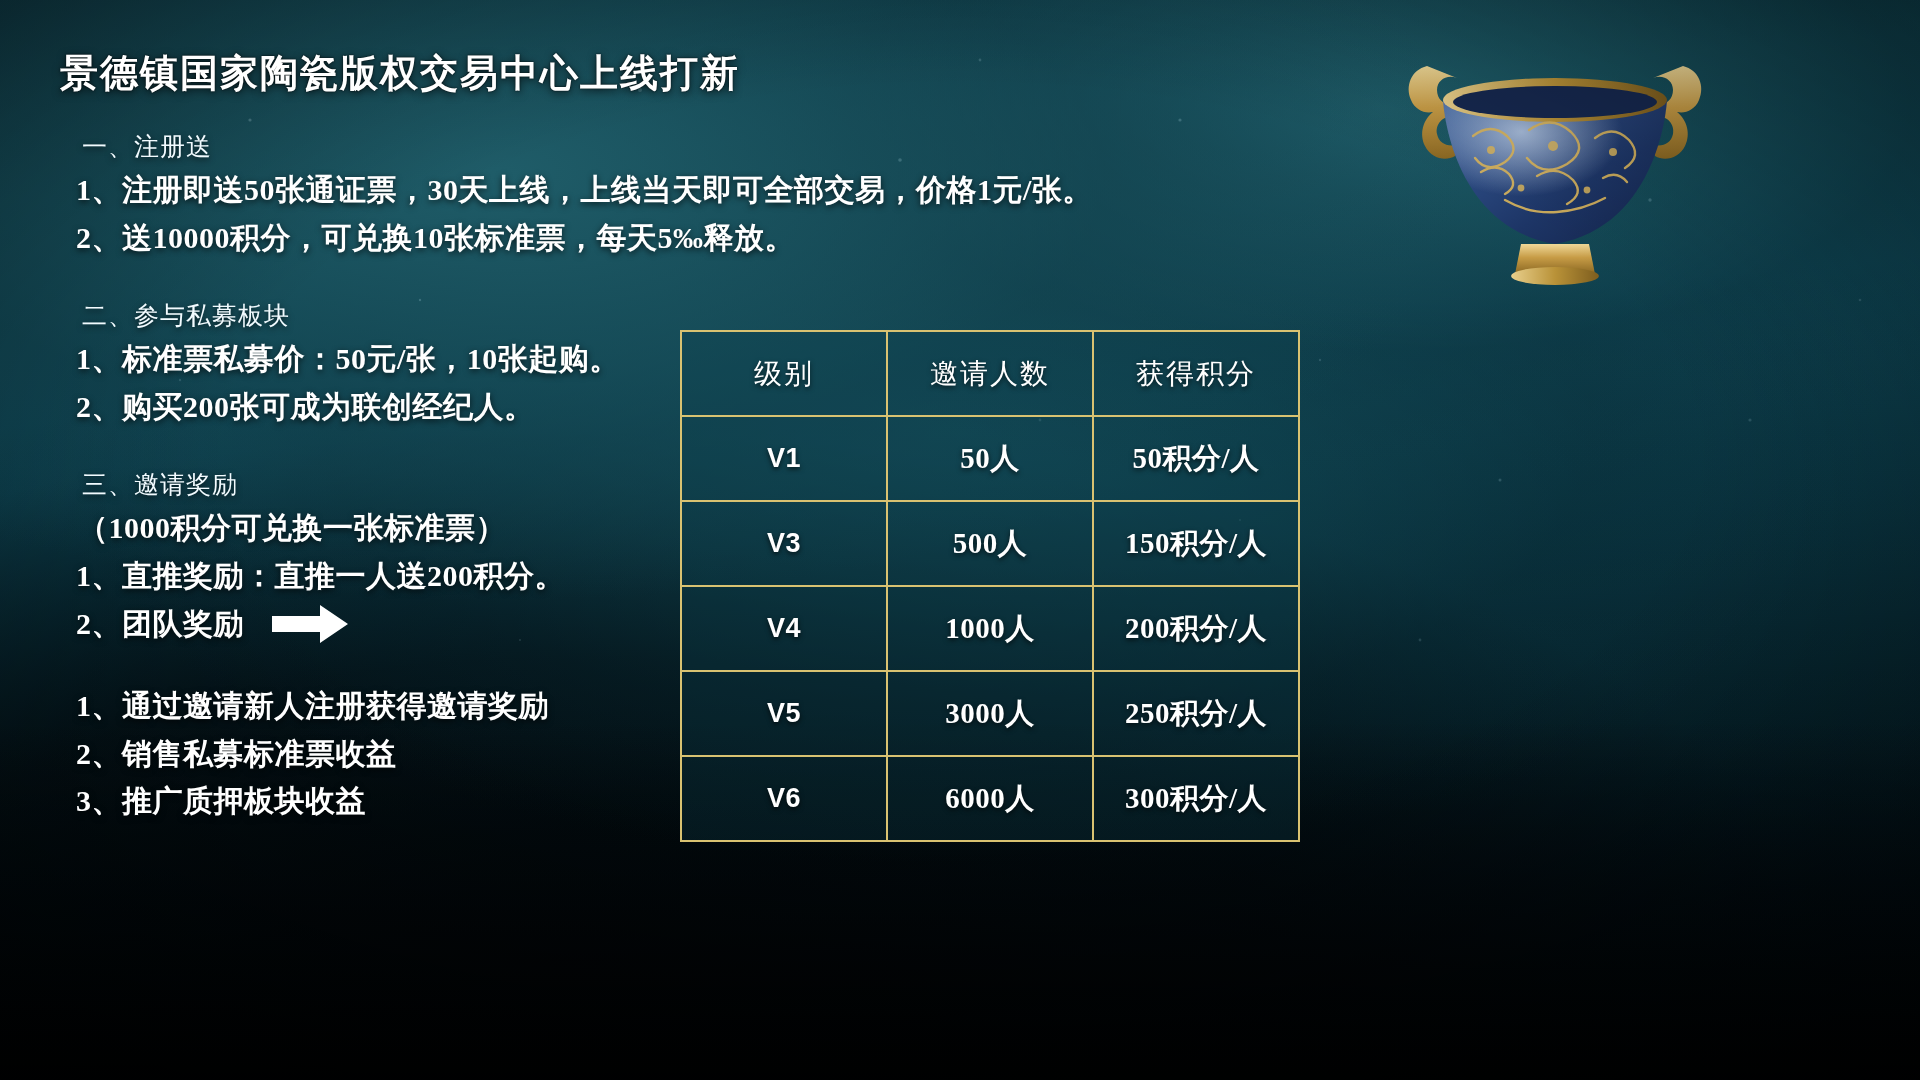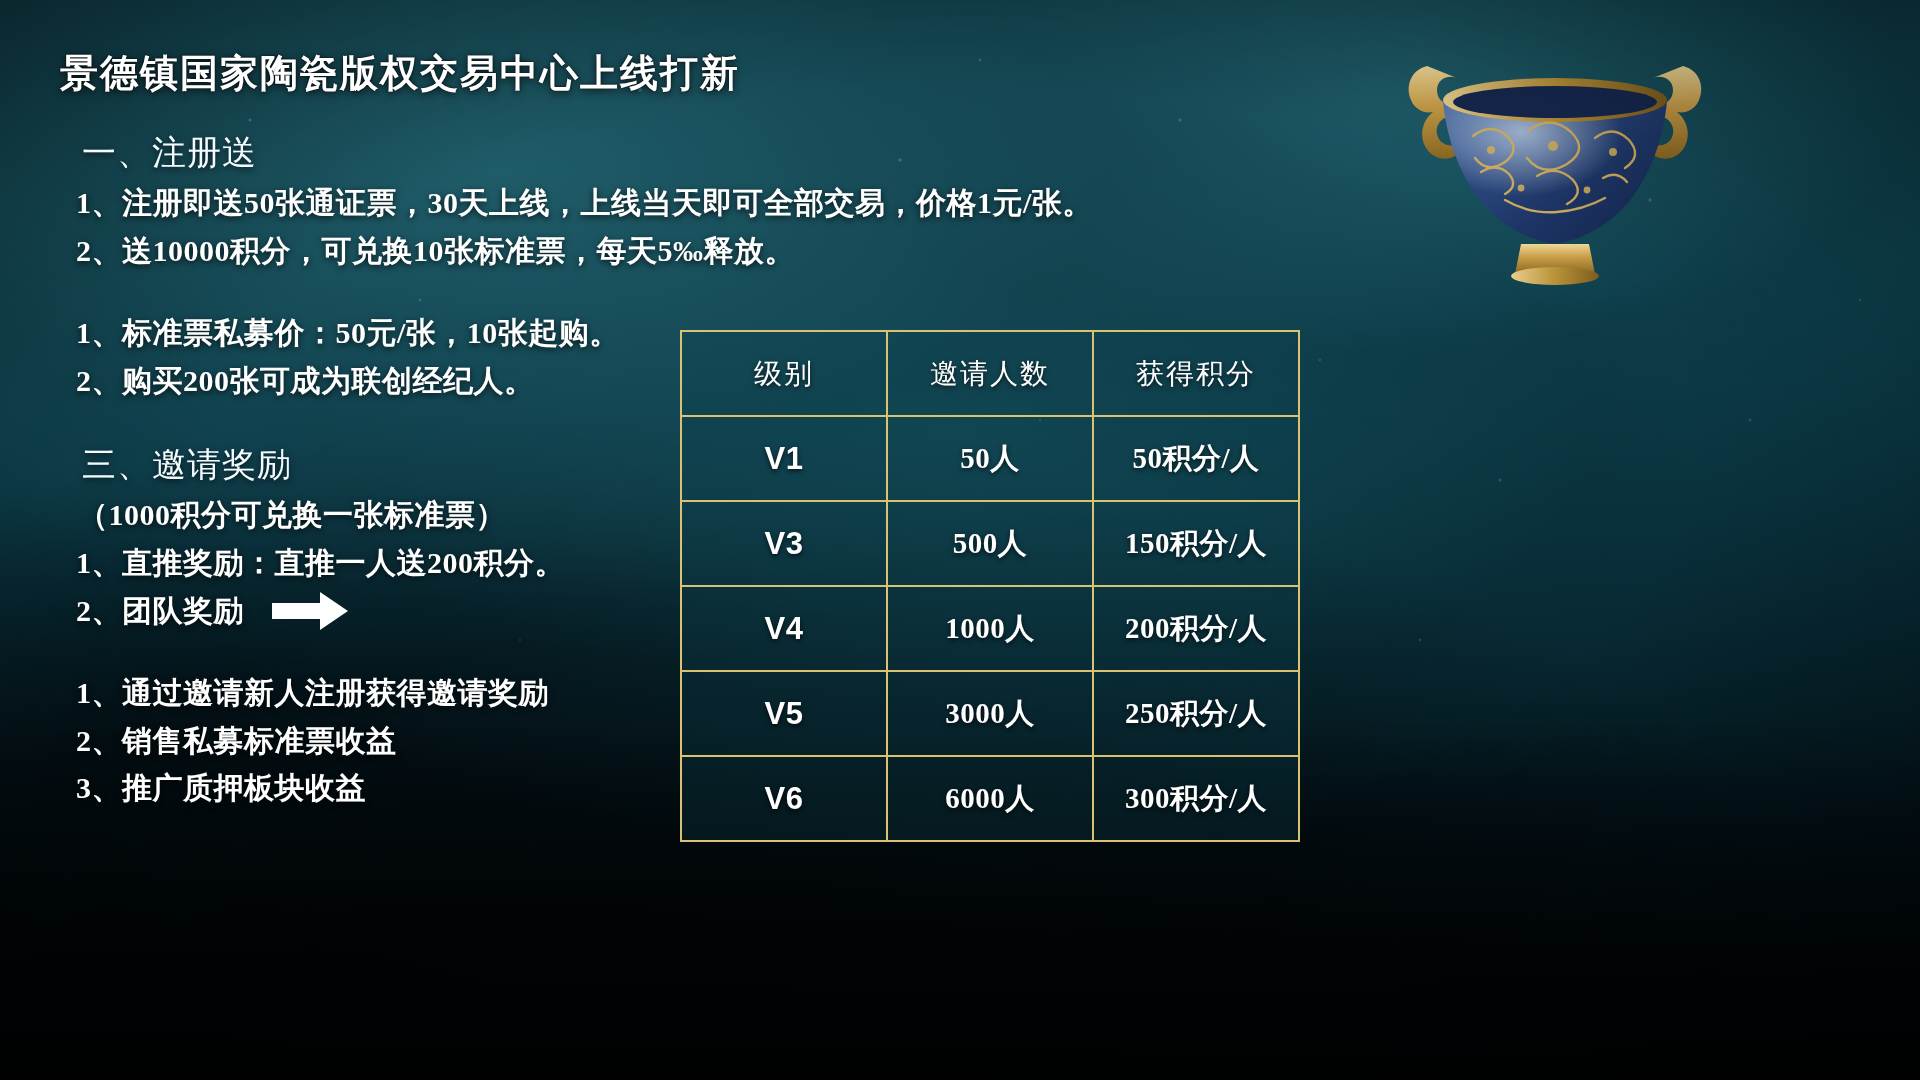--- a/index.html
+++ b/index.html
@@ -45,21 +45,21 @@
     letter-spacing:2px;
     color:#ffffff;
     text-shadow:0 2px 8px rgba(0,0,0,0.75), 0 0 2px rgba(0,0,0,0.9);
     white-space:nowrap;
   }
 
   
   #left { position:absolute; left:60px; top:130px; width:1060px; }
   .sec { margin-bottom:10px; }
   .sec-head {
-    font-size:34px;
+    font-size:25px;
     color:#f2fbff;
     margin:0 0 6px 22px;
     letter-spacing:1px;
     text-shadow:0 2px 6px rgba(0,0,0,0.7);
     white-space:nowrap;
   }
   .sec-item {
     font-size:30px;
     font-weight:bold;
     color:#ffffff;
@@ -103,21 +103,21 @@
   #reward-table th {
     font-size:28px;
     font-weight:normal;
     letter-spacing:2px;
   }
   #reward-table td {
     font-size:29px;
     font-weight:bold;
     letter-spacing:0.5px;
   }
-  #reward-table td.lvl { font-family:"Liberation Sans", sans-serif; font-size:31px; }
+  #reward-table td.lvl { font-family:"Liberation Sans", sans-serif; font-size:27px; }
 
   
   #bowl { position:absolute; left:1355px; top:30px; width:400px; height:290px; }
 </style>
 </head>
 <body>
 
 <div id="slide">
 
   <svg id="specks" viewBox="0 0 1920 1080" preserveAspectRatio="none">
@@ -208,20 +208,21 @@
 
     <div class="sec">
       <div class="sec-head">一、注册送</div>
       <div class="sec-item">1、注册即送50张通证票，30天上线，上线当天即可全部交易，价格1元/张。</div>
       <div class="sec-item">2、送10000积分，可兑换10张标准票，每天5‰释放。</div>
     </div>
 
     <div class="gap"></div>
 
     <div class="sec">
+      <div class="sec-head">二、参与私募板块</div>
       <div class="sec-item">1、标准票私募价：50元/张，10张起购。</div>
       <div class="sec-item">2、购买200张可成为联创经纪人。</div>
     </div>
 
     <div class="gap"></div>
 
     <div class="sec">
       <div class="sec-head">三、邀请奖励</div>
       <div class="sec-note">（1000积分可兑换一张标准票）</div>
       <div class="sec-item">1、直推奖励：直推一人送200积分。</div>

